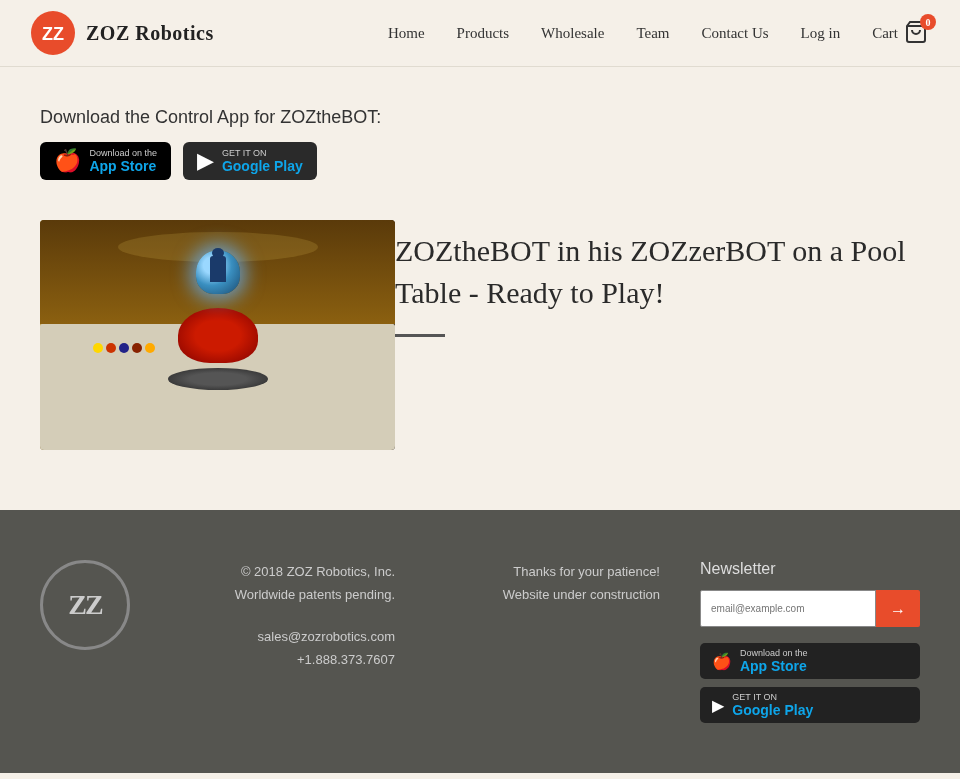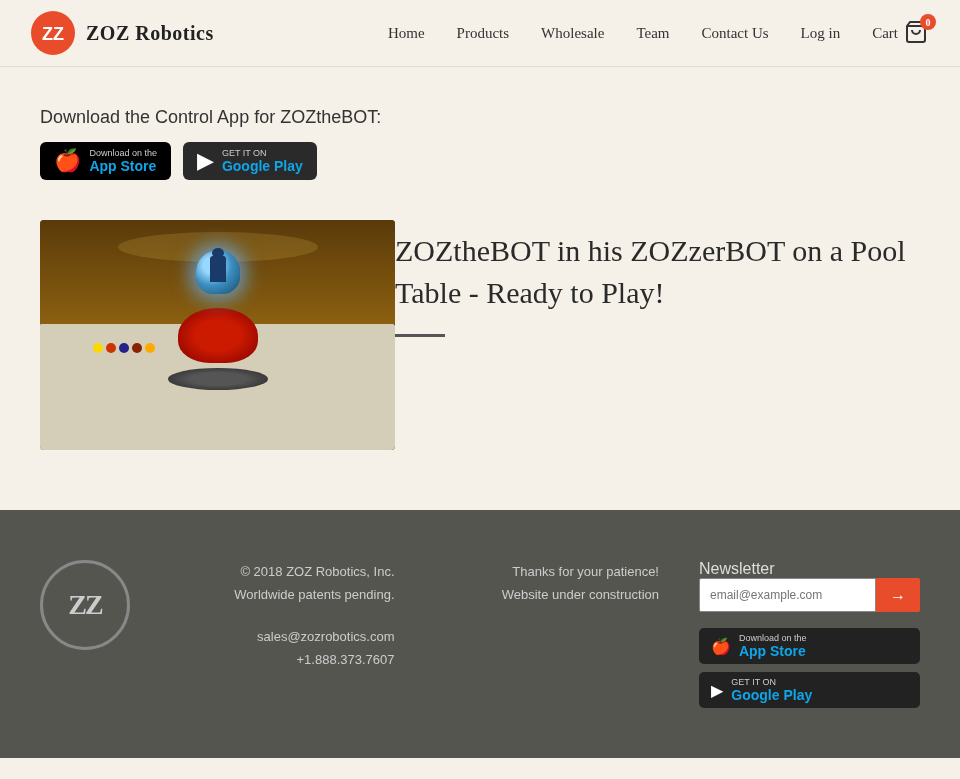--- a/index.html
+++ b/index.html
@@ -292,34 +292,35 @@
       color: #ccc;
       text-decoration: none;
     }
     .footer-newsletter {
       flex-shrink: 0;
       min-width: 220px;
     }
     .newsletter-title {
       font-size: 16px;
       color: #ddd;
+      margin-bottom: 12px;
       font-family: Arial, sans-serif;
     }
     .newsletter-form {
       display: flex;
       gap: 0;
       margin-bottom: 16px;
     }
     .newsletter-input {
       flex: 1;
-      padding: 6px 10px;
+      padding: 12px 10px;
       border: 1px solid #888;
       background: #fff;
       color: #333;
-      font-size: 12px;
+      font-size: 10px;
       outline: none;
       border-radius: 2px 0 0 2px;
     }
     .newsletter-btn {
       background: #e84c2b;
       border: none;
       color: #fff;
       padding: 8px 14px;
       cursor: pointer;
       font-size: 16px;

